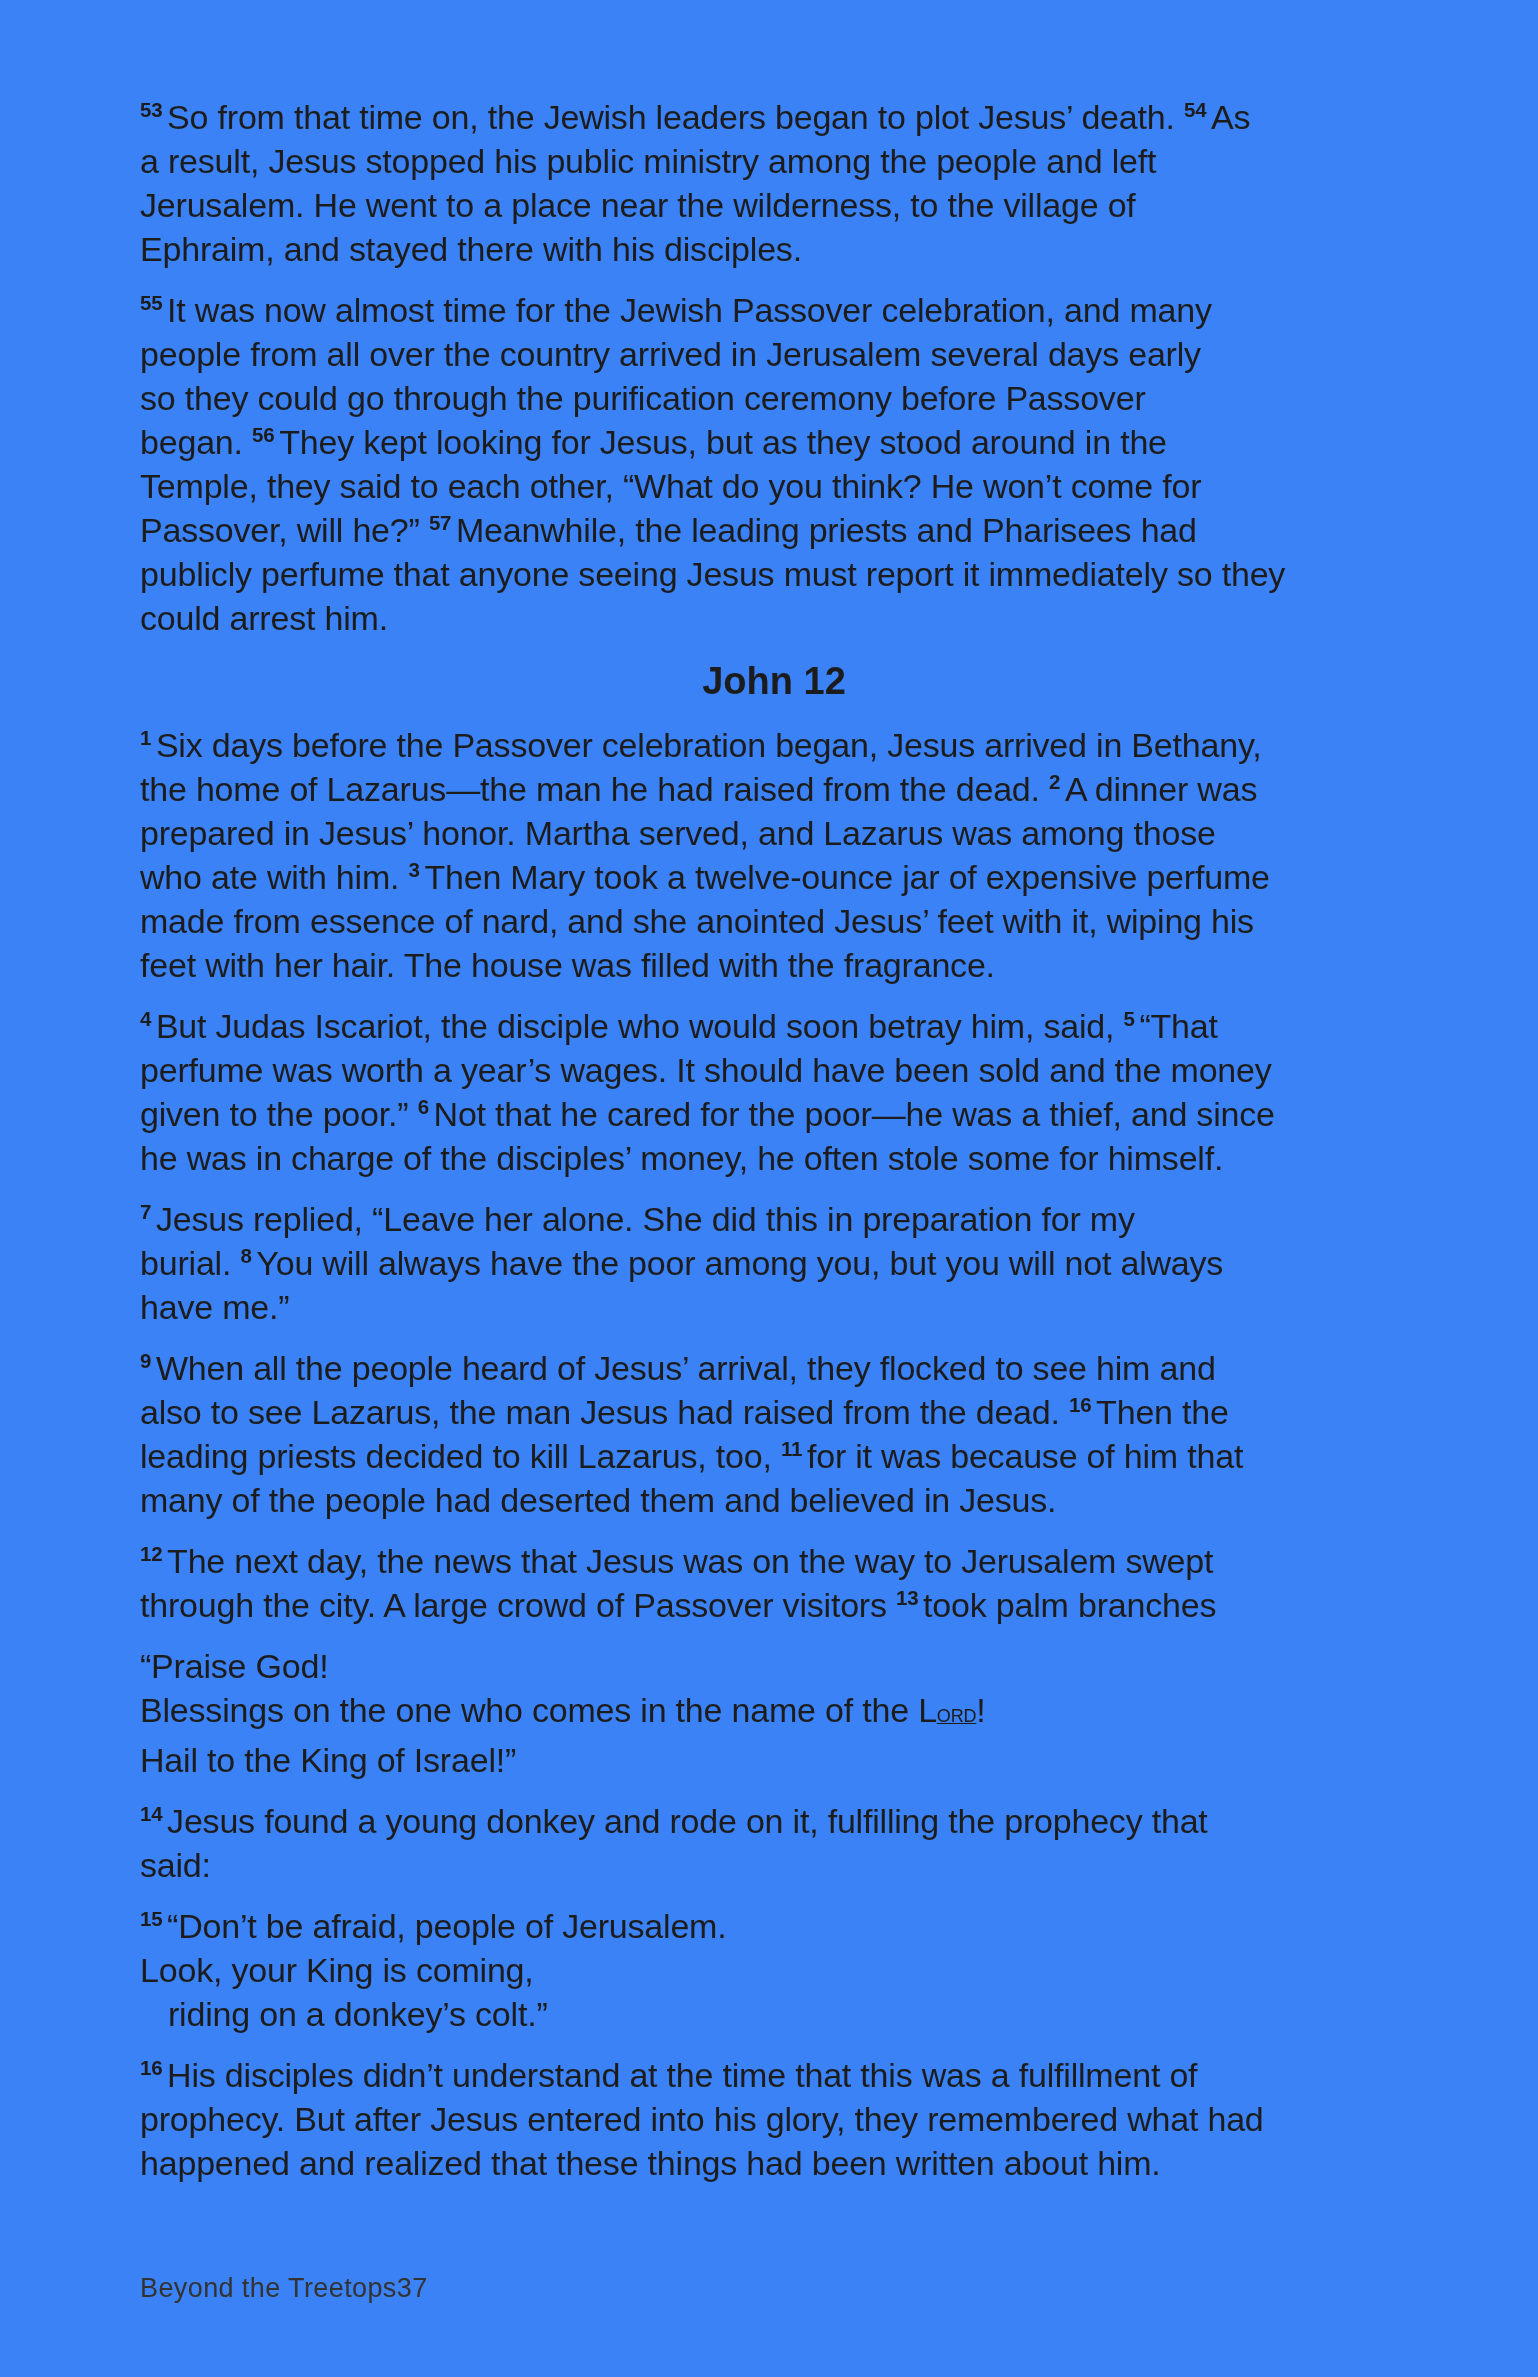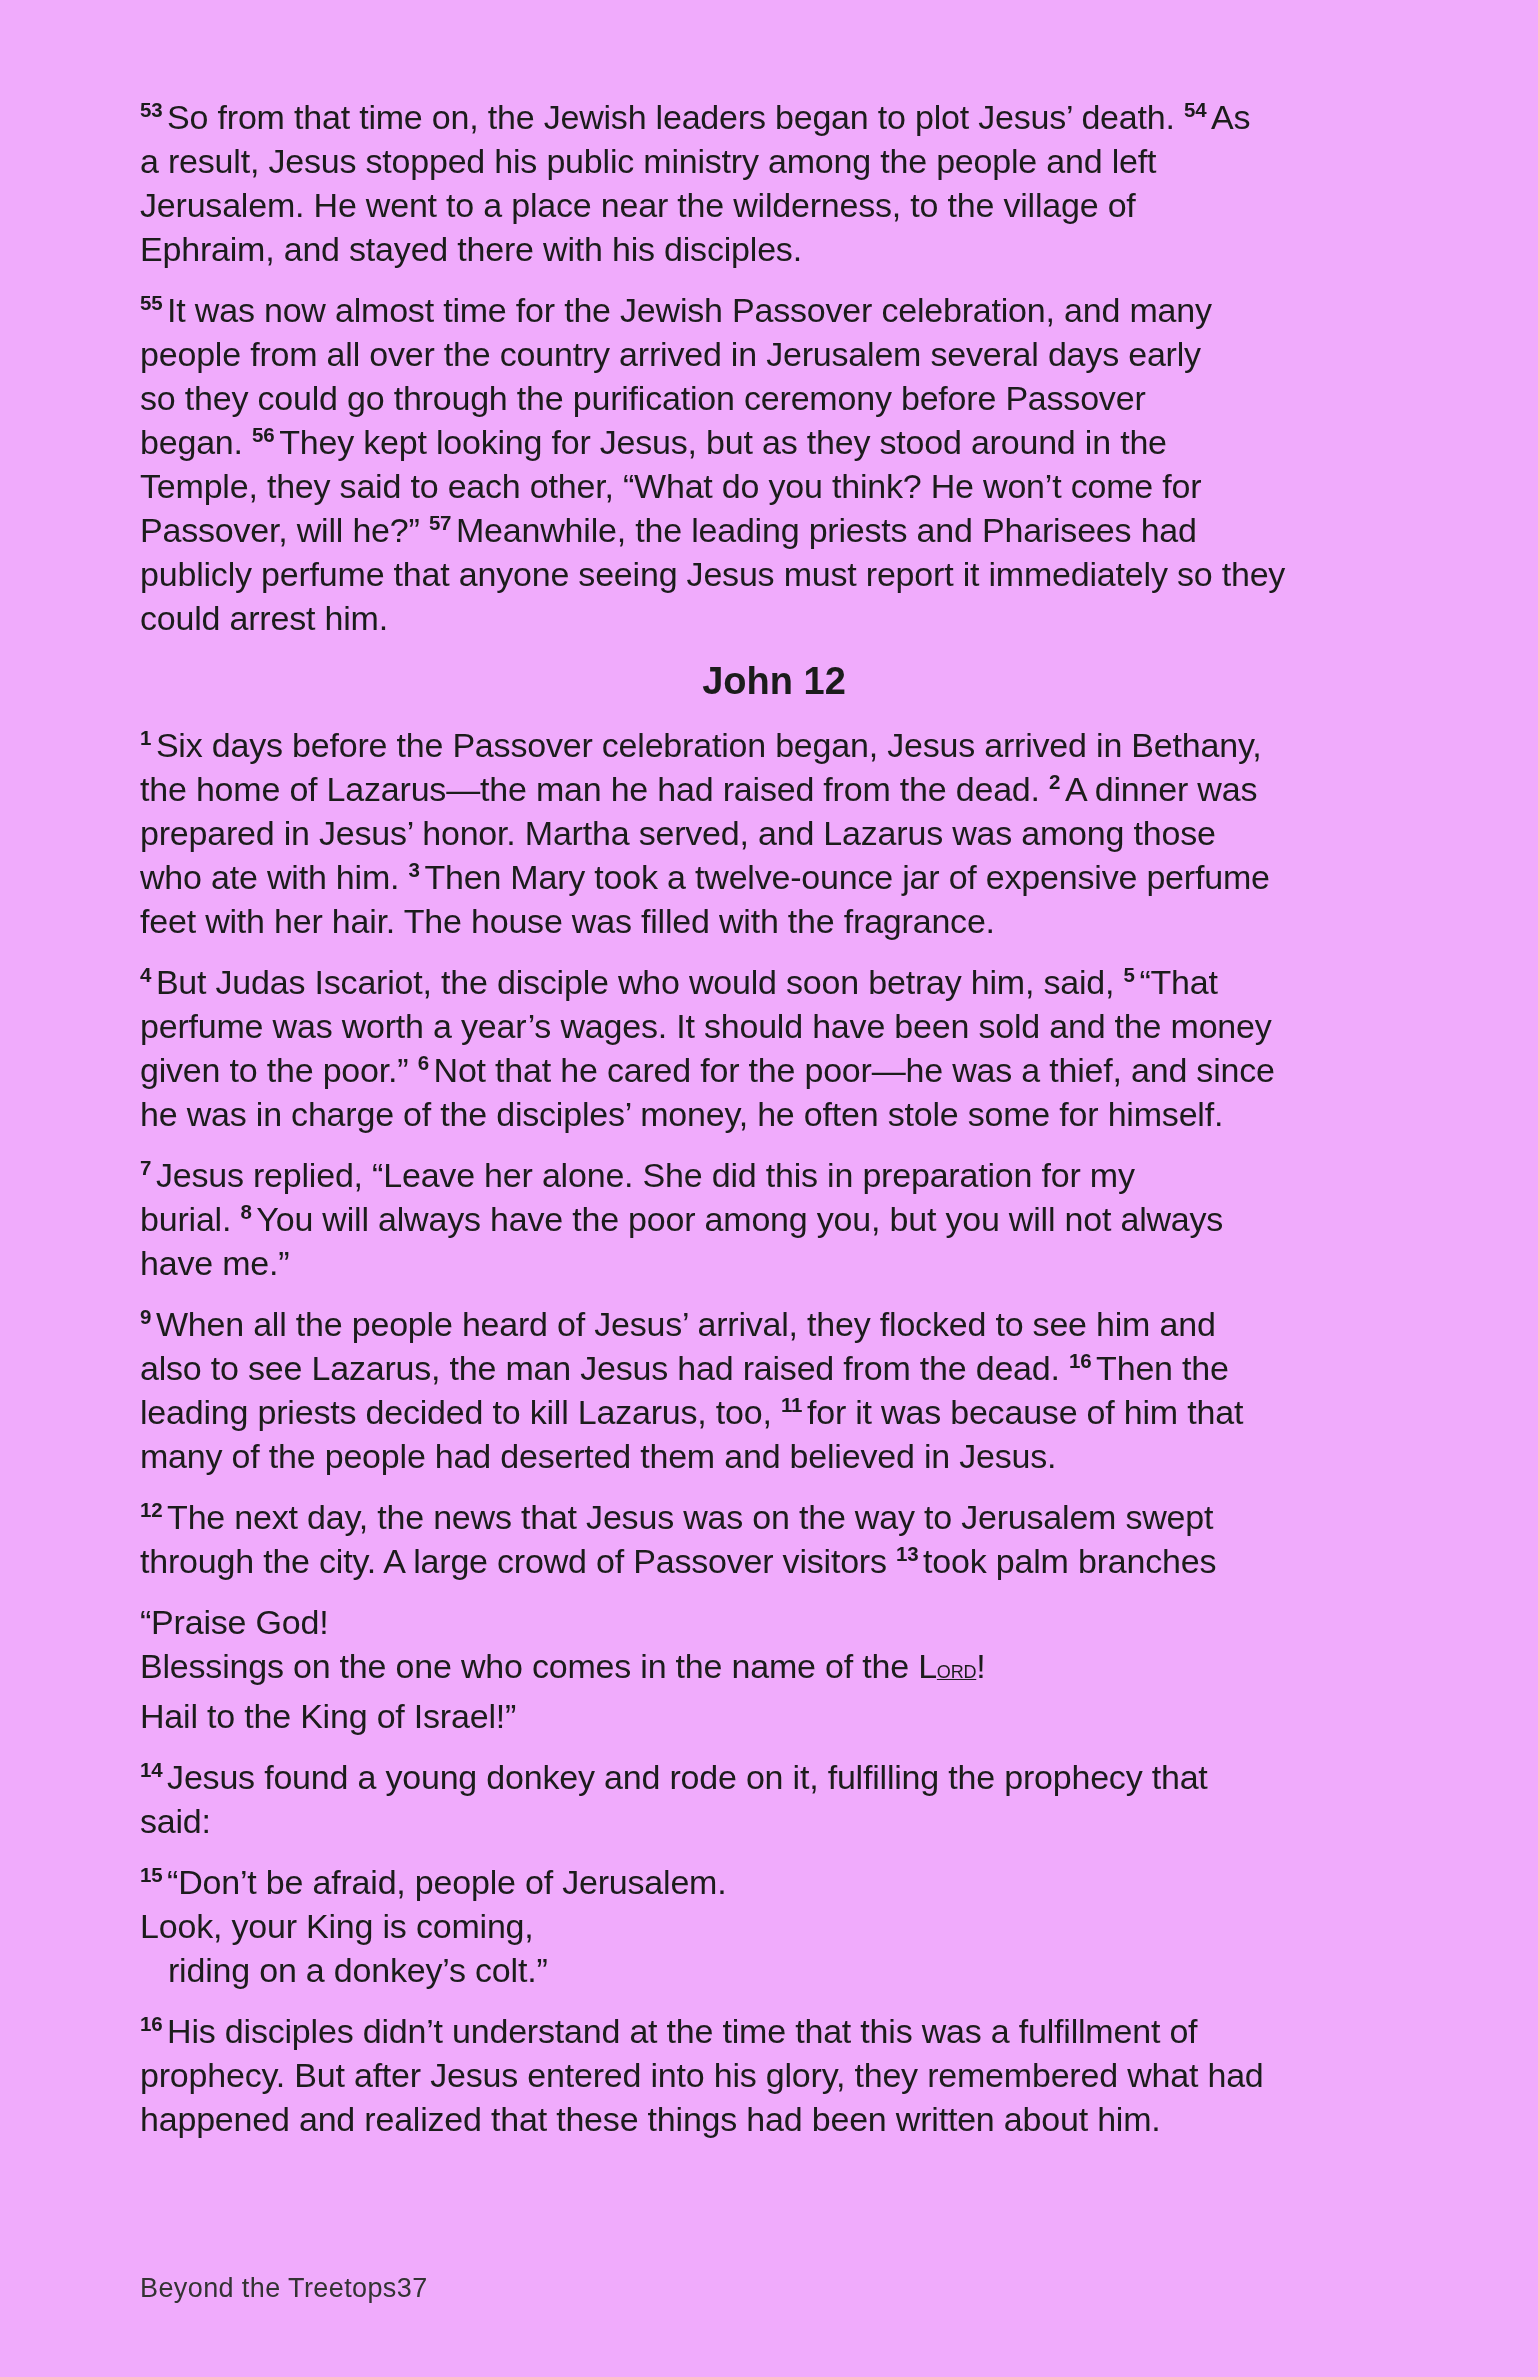--- a/index.html
+++ b/index.html
@@ -4,21 +4,21 @@
 <style>
   html, body {
     margin: 0;
     padding: 0;
     background: #e8e8e8;
   }
   .page {
     position: relative;
     width: 1538px;
     height: 2377px;
-    background: #f0abfc;
+    background: #3b82f6;
     overflow: hidden;
     font-family: "Liberation Sans", "DejaVu Sans", sans-serif;
     color: #1c1c1c;
   }
   .text-block {
     position: absolute;
     left: 140px;
     top: 95px;
     width: 1268px;
     font-size: 34px;
@@ -86,20 +86,21 @@
         <div class="line">Passover, will he?” <sup class="verse-num">57</sup>Meanwhile, the leading priests and Pharisees had</div>
         <div class="line">publicly perfume that anyone seeing Jesus must report it immediately so they</div>
         <div class="line">could arrest him.</div>
       </div>
       <div class="chapter-heading">John 12</div>
       <div class="paragraph">
         <div class="line"><sup class="verse-num">1</sup>Six days before the Passover celebration began, Jesus arrived in Bethany,</div>
         <div class="line">the home of Lazarus—the man he had raised from the dead. <sup class="verse-num">2</sup>A dinner was</div>
         <div class="line">prepared in Jesus’ honor. Martha served, and Lazarus was among those</div>
         <div class="line">who ate with him. <sup class="verse-num">3</sup>Then Mary took a twelve-ounce jar of expensive perfume</div>
+        <div class="line">made from essence of nard, and she anointed Jesus’ feet with it, wiping his</div>
         <div class="line">feet with her hair. The house was filled with the fragrance.</div>
       </div>
       <div class="paragraph">
         <div class="line"><sup class="verse-num">4</sup>But Judas Iscariot, the disciple who would soon betray him, said, <sup class="verse-num">5</sup>“That</div>
         <div class="line">perfume was worth a year’s wages. It should have been sold and the money</div>
         <div class="line">given to the poor.” <sup class="verse-num">6</sup>Not that he cared for the poor—he was a thief, and since</div>
         <div class="line">he was in charge of the disciples’ money, he often stole some for himself.</div>
       </div>
       <div class="paragraph">
         <div class="line"><sup class="verse-num">7</sup>Jesus replied, “Leave her alone. She did this in preparation for my</div>

